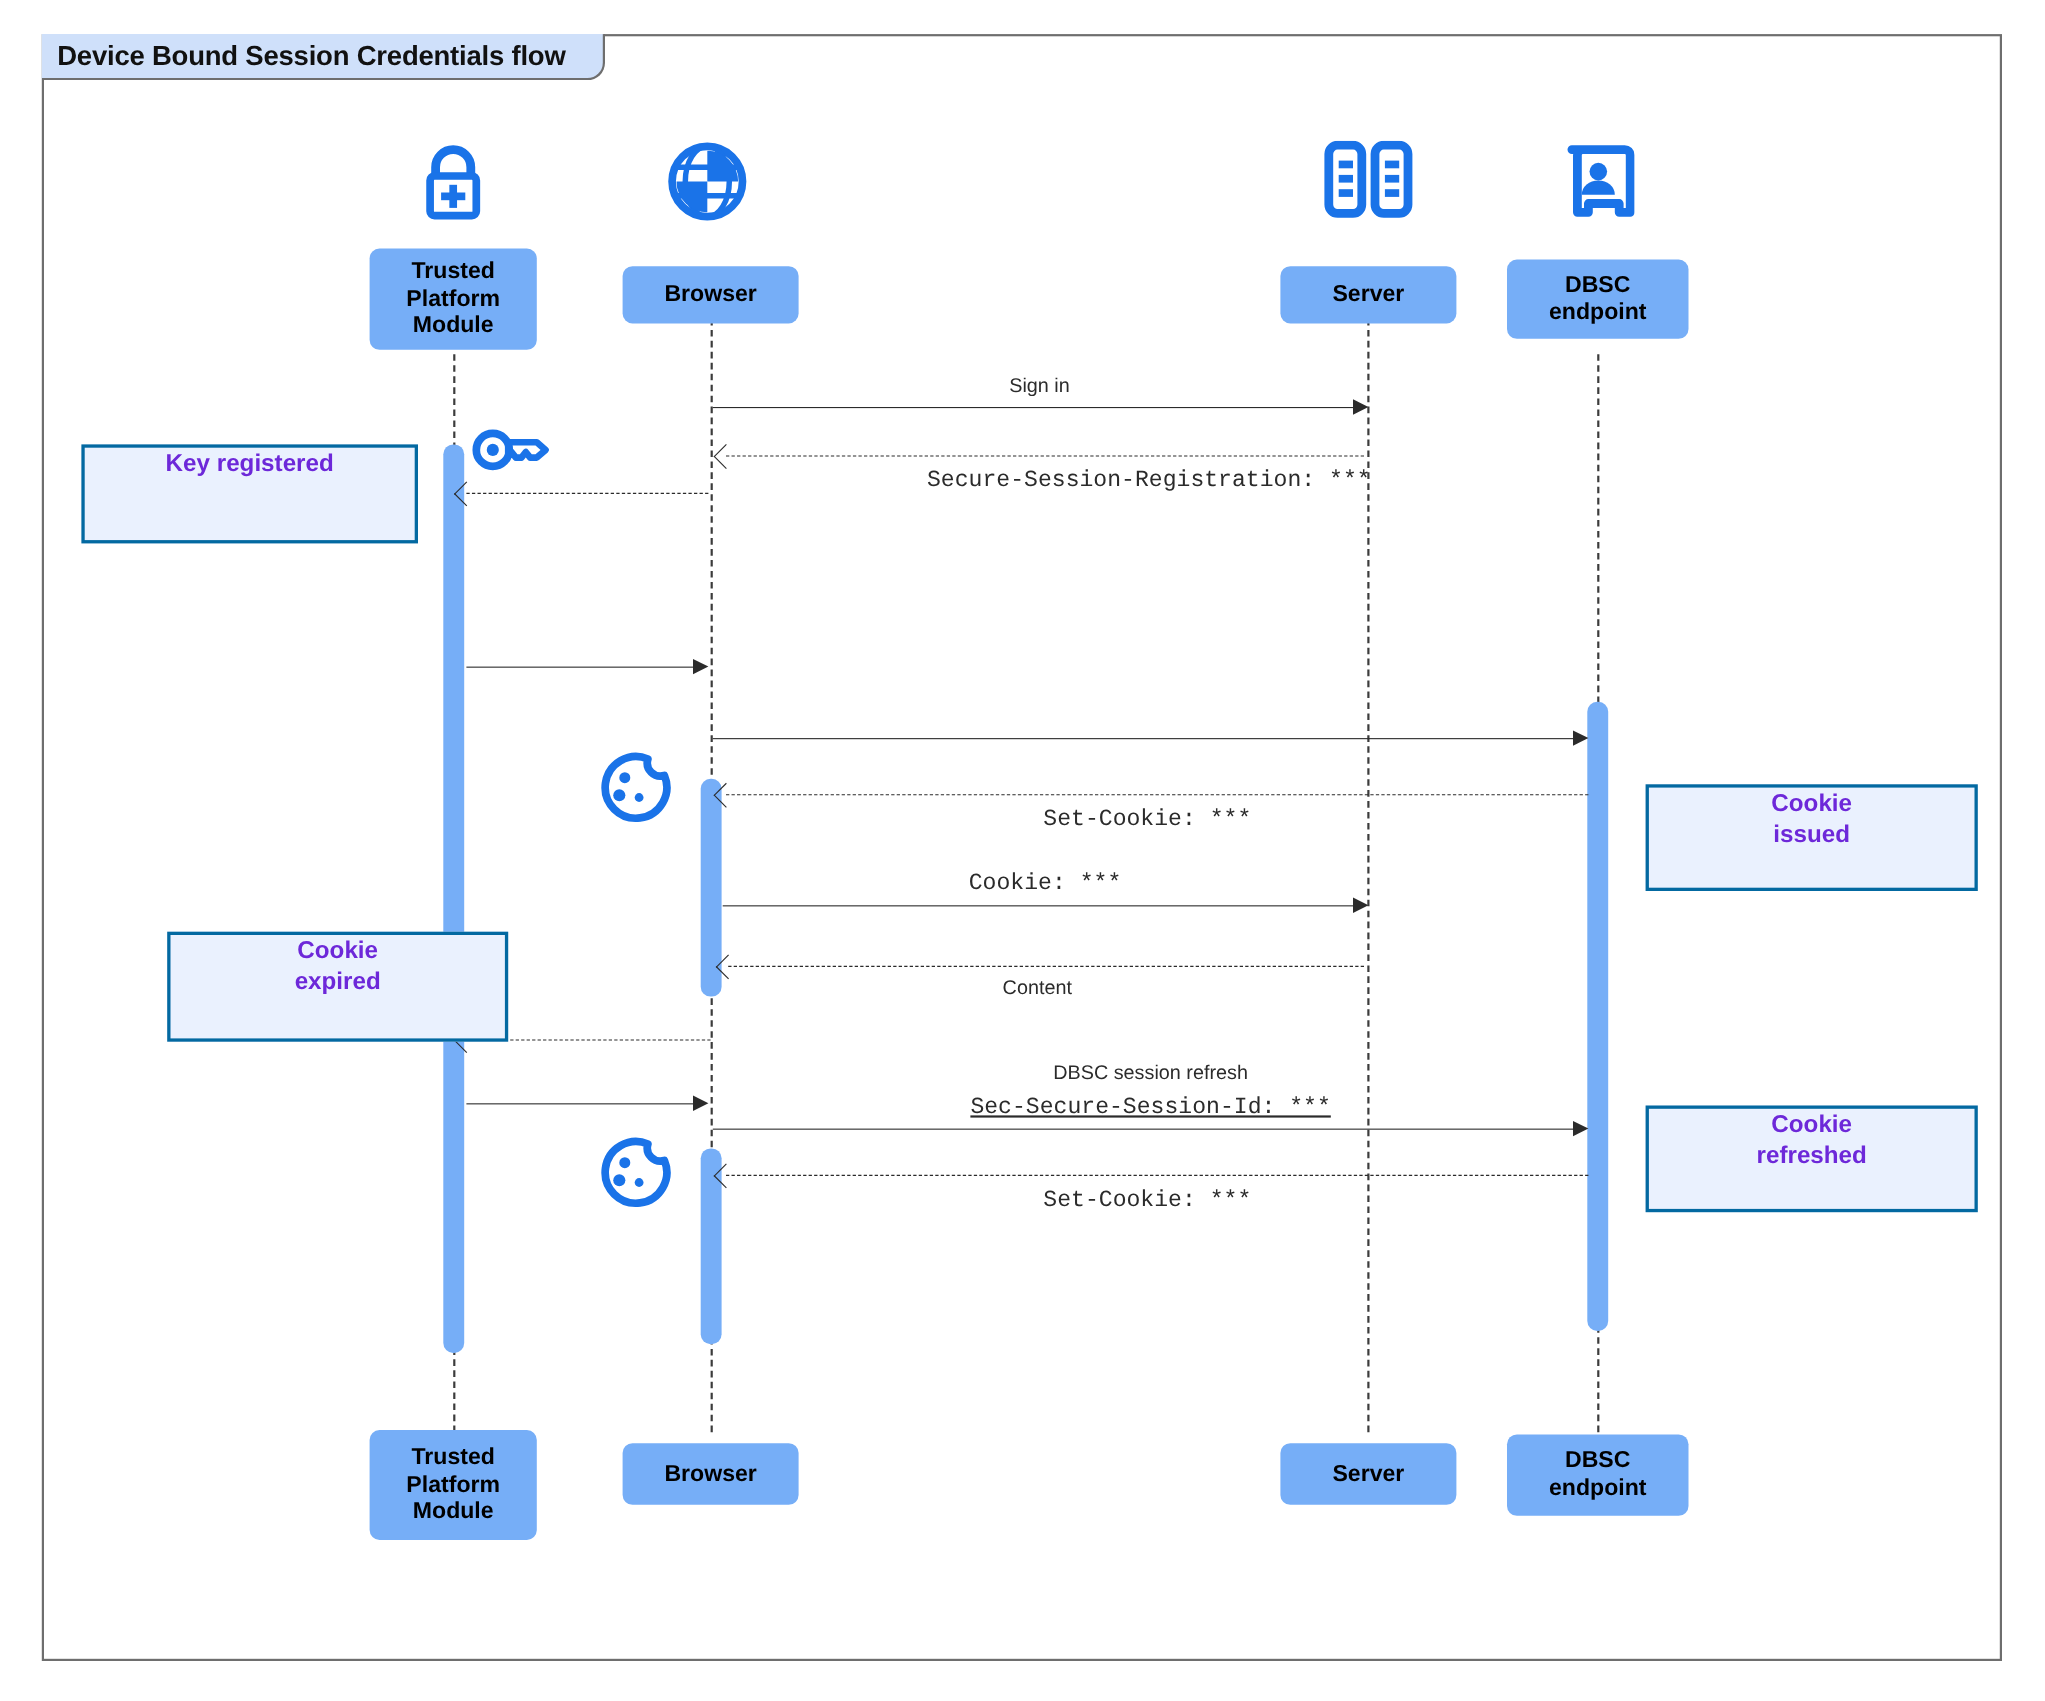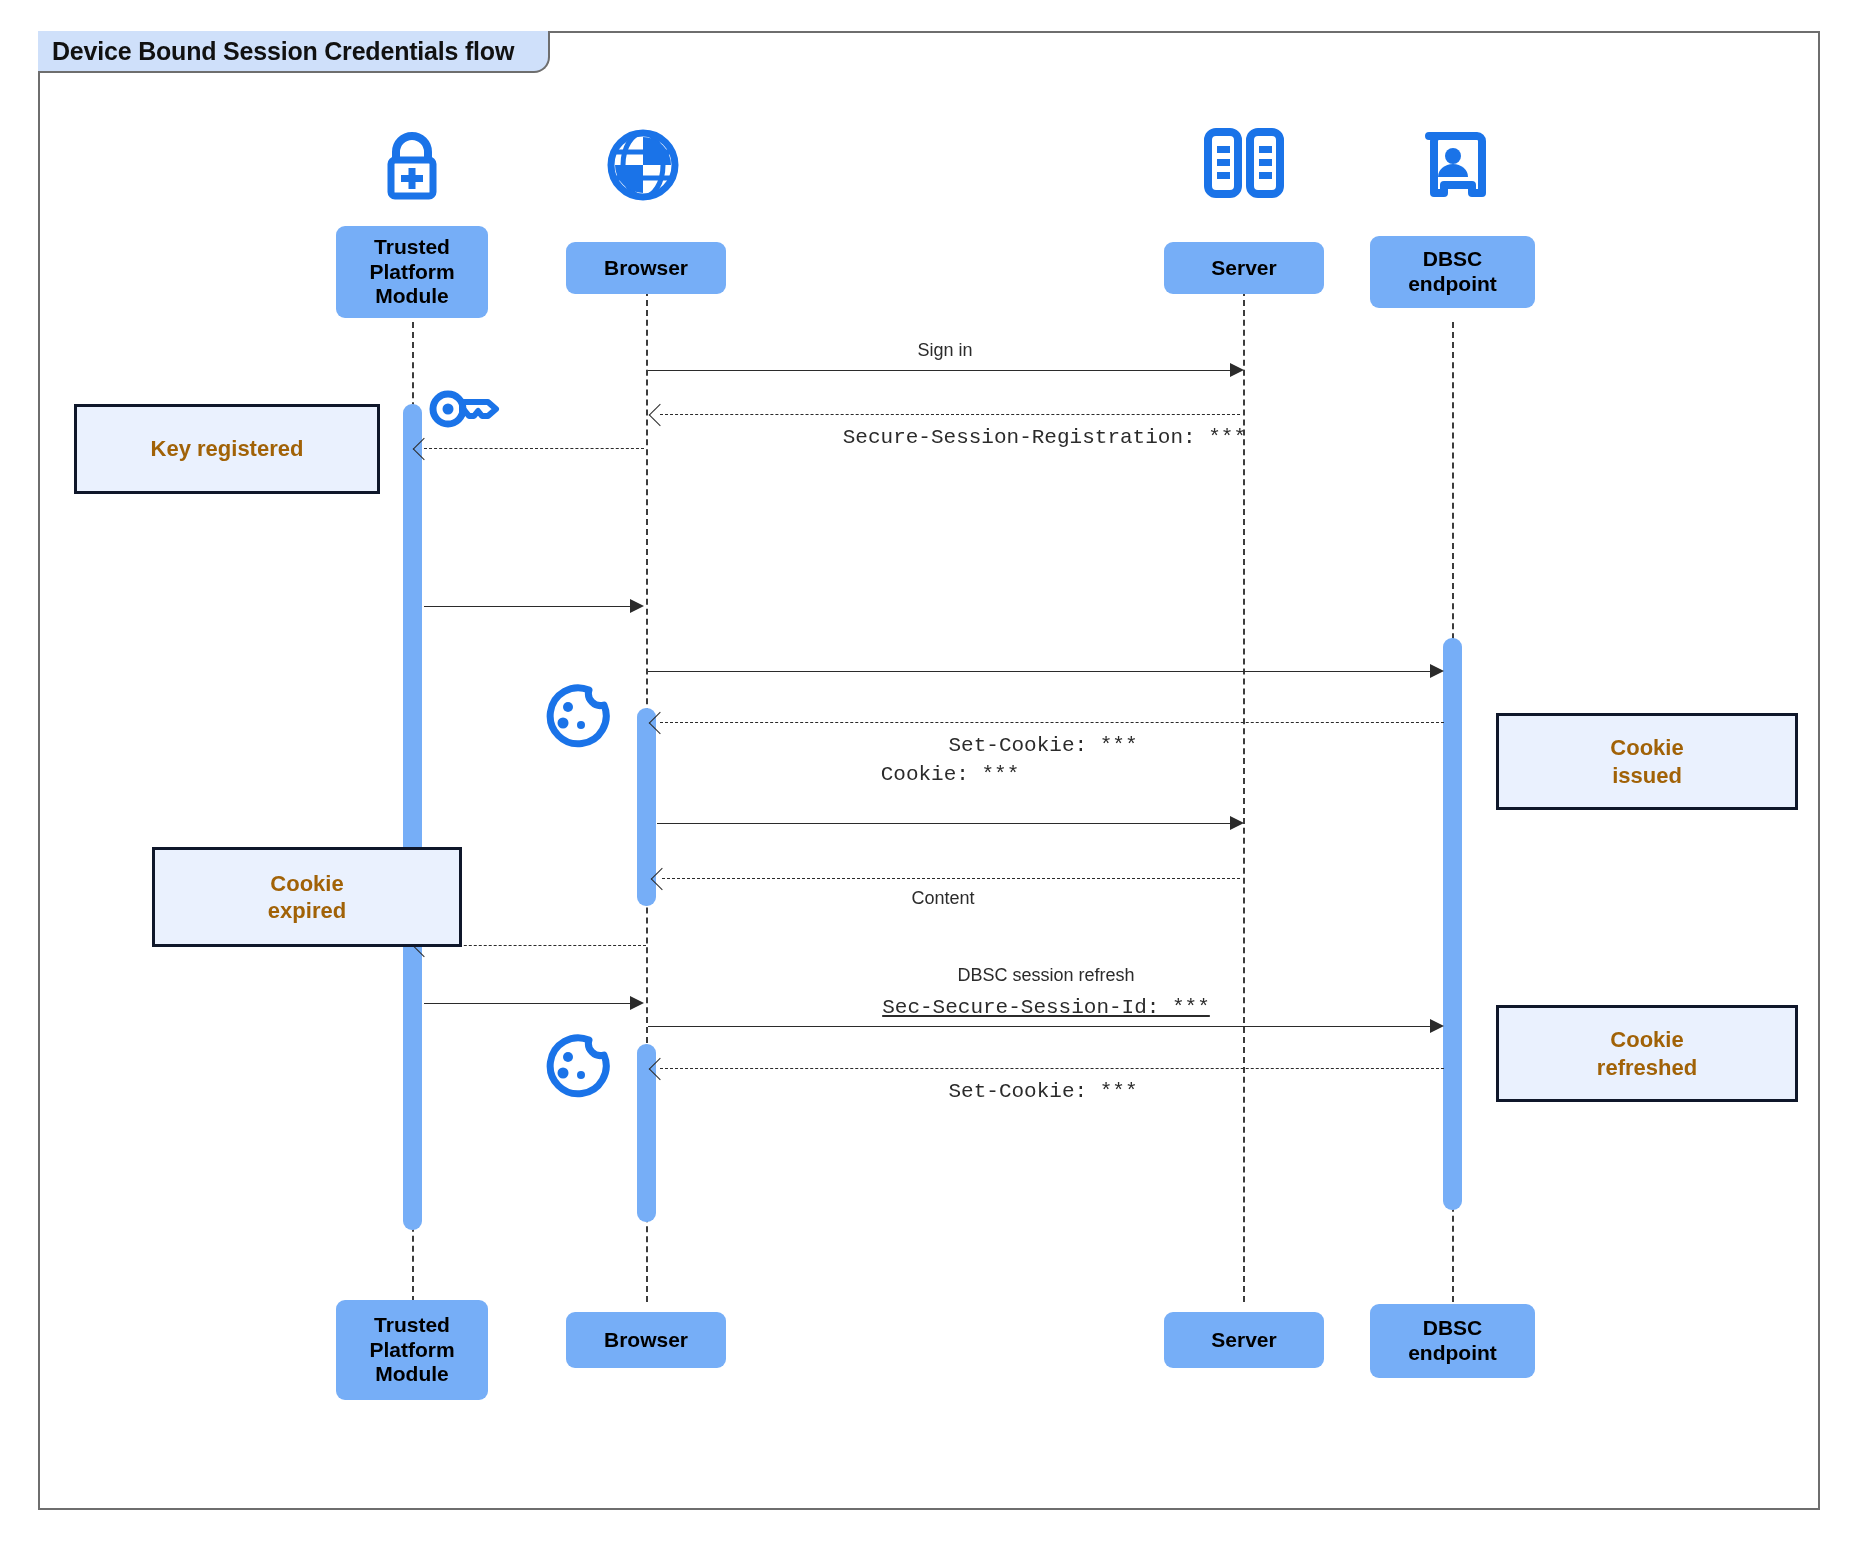--- a/index.html
+++ b/index.html
@@ -79,30 +79,30 @@
     position: absolute;
     width: 19px;
     background: #76aef7;
     border-radius: 9px;
   }
 
   
   .note {
     position: absolute;
     background: #eaf1fe;
-    border: 3px solid #0f172a;
+    border: 3px solid #0369a1;
     box-sizing: border-box;
     display: flex;
-    align-items: center;
+    align-items: flex-start;
     justify-content: center;
     text-align: center;
     font-weight: bold;
     font-size: 22px;
     line-height: 1.25;
-    color: #a16207;
+    color: #6d28d9;
   }
 
   
   .msg-line {
     position: absolute;
     height: 0;
     border-top: 1.6px solid #2b2b2b;
   }
   .msg-line.dashed {
     border-top: 1.6px dashed #2b2b2b;
@@ -246,21 +246,21 @@
   <div class="msg-line" style="left:424px; top:606px; width:215px;"></div>
   <div class="arrow-head right" style="left:630px; top:599px;"></div>
 
   <div class="msg-line" style="left:648px; top:671px; width:793px;"></div>
   <div class="arrow-head right" style="left:1430px; top:664px;"></div>
 
   <div class="msg-line dashed" style="left:660px; top:722px; width:784px;"></div>
   <div class="arrow-head left-open" style="left:652px; top:715px;"></div>
   <div class="msg-label mono" style="left:648px; top:734px; width:790px;">Set-Cookie: ***</div>
 
-  <div class="msg-label mono" style="left:660px; top:763px; width:580px;">Cookie: ***</div>
+  <div class="msg-label mono" style="left:660px; top:792px; width:580px;">Cookie: ***</div>
   <div class="msg-line" style="left:657px; top:823px; width:582px;"></div>
   <div class="arrow-head right" style="left:1230px; top:816px;"></div>
 
   <div class="msg-line dashed" style="left:662px; top:878px; width:578px;"></div>
   <div class="arrow-head left-open" style="left:654px; top:871px;"></div>
   <div class="msg-label" style="left:648px; top:888px; width:590px;">Content</div>
 
   <div class="msg-line dashed" style="left:424px; top:945px; width:222px;"></div>
   <div class="arrow-head left-open" style="left:416px; top:938px;"></div>
 

